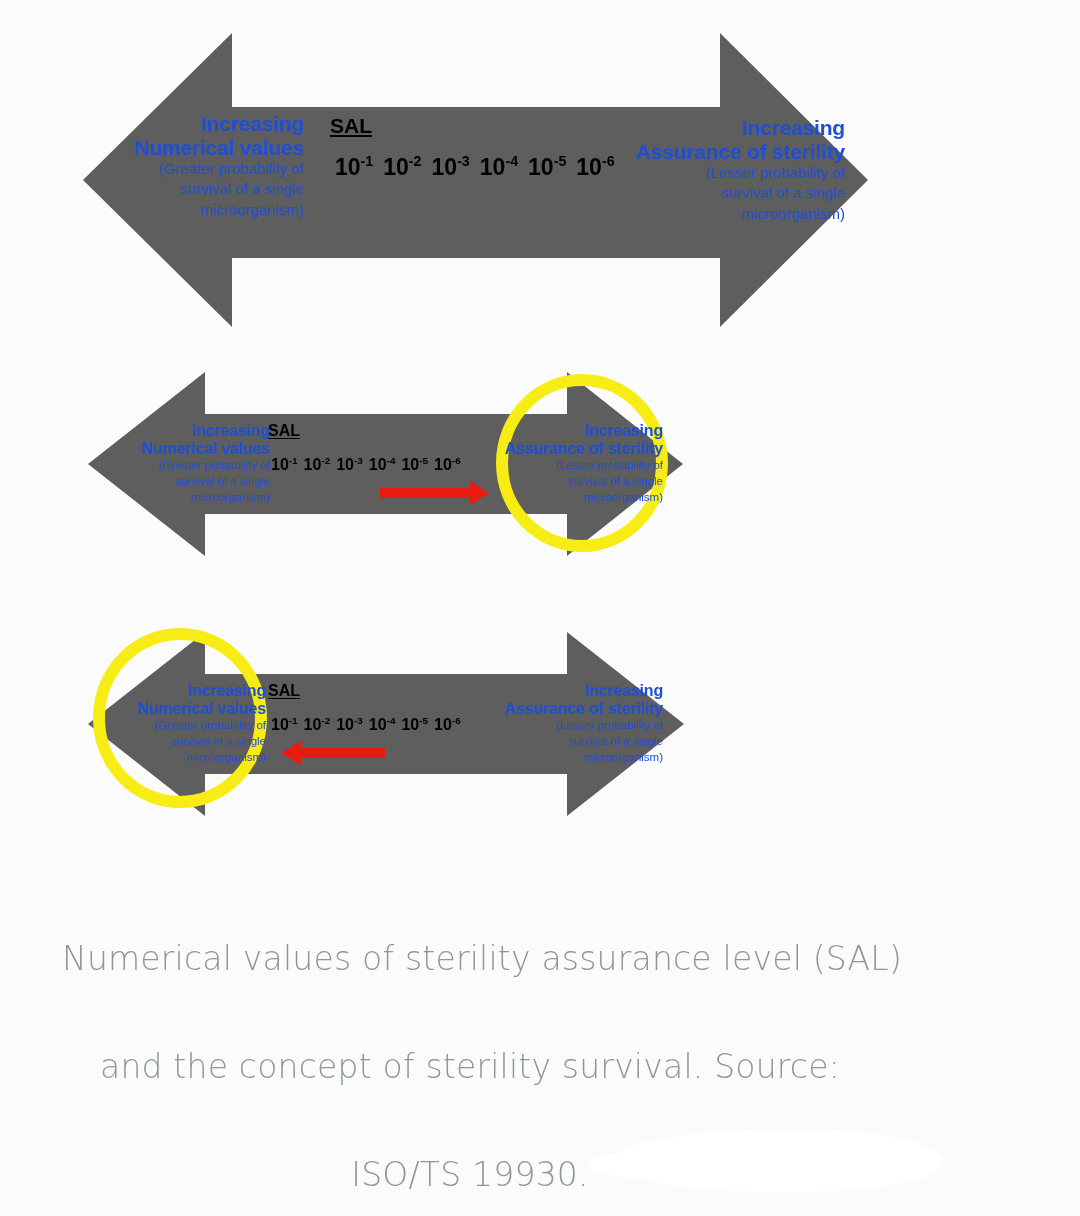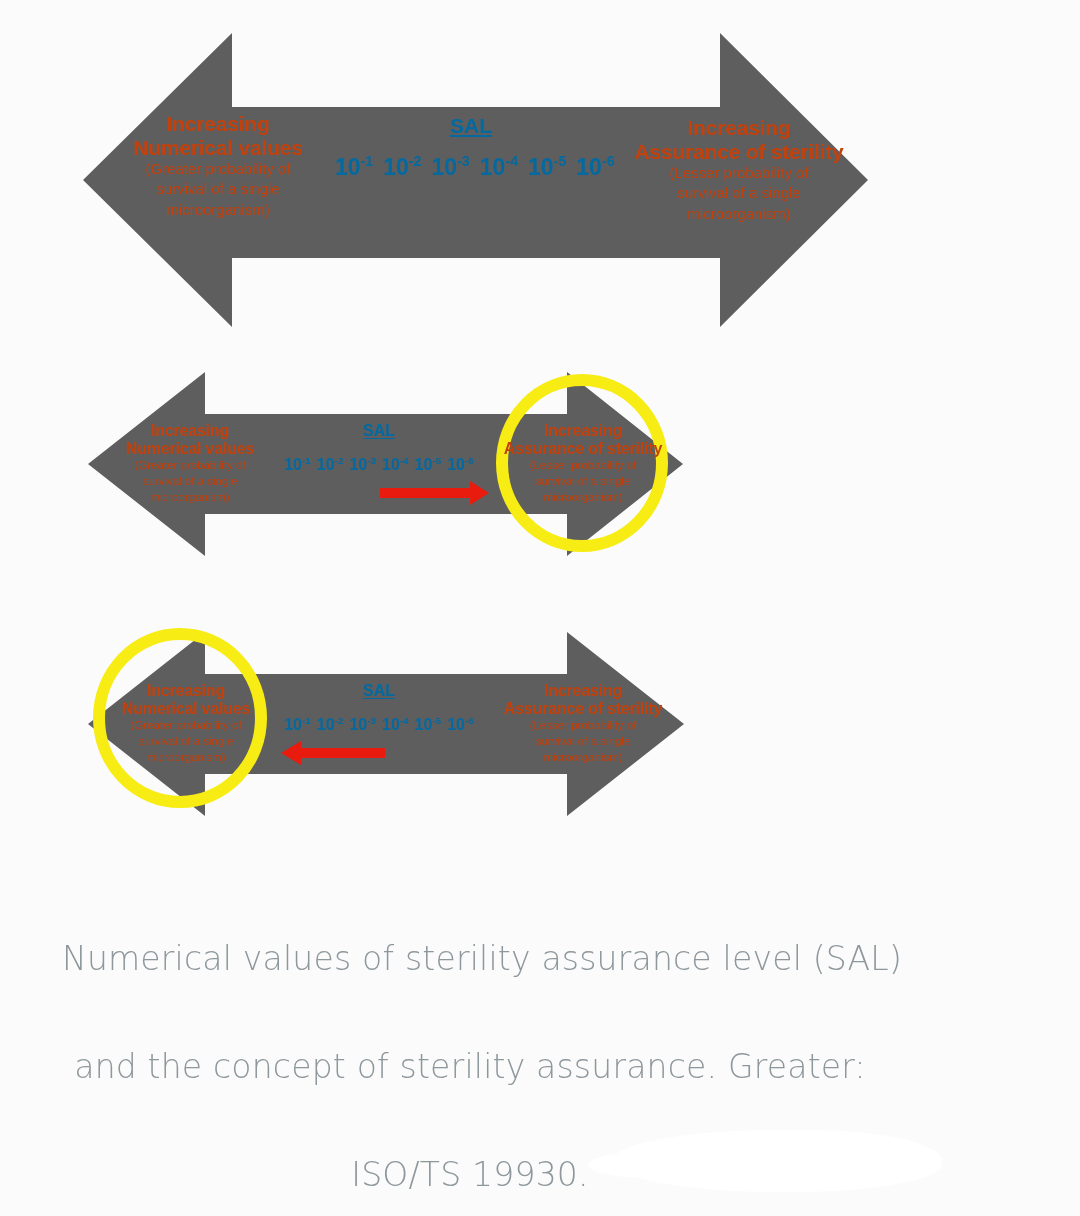--- a/index.html
+++ b/index.html
@@ -29,40 +29,39 @@
   }
 
   .diagram svg {
     display: block;
     overflow: visible;
   }
 
   
   .side-block {
     position: absolute;
-    text-align: center;
-    color: #c2410c;
+    text-align: right;
+    color: #1d4ed8;
     line-height: 1.12;
     pointer-events: none;
   }
   .side-block .l1,
   .side-block .l2 {
     font-weight: bold;
     letter-spacing: -0.2px;
     white-space: nowrap;
   }
   .side-block .sub {
     font-weight: normal;
     white-space: nowrap;
   }
 
   .sal-block {
     position: absolute;
-    text-align: center;
-    color: #0369a1;
+    color: #000000;
   }
   .sal-title {
     font-weight: bold;
     text-decoration: underline;
     text-underline-offset: 2px;
   }
   .sal-values {
     font-weight: bold;
     white-space: nowrap;
   }
@@ -217,21 +216,21 @@
       <div class="l1">Increasing</div>
       <div class="l2">Assurance of sterility</div>
       <div class="sub">(Lesser probability  of</div>
       <div class="sub">survival of a single</div>
       <div class="sub">microorganism)</div>
     </div>
   </div>
 
   <div id="caption">
     <span class="cline" style="text-align:center; display:block; padding-right:116px;">Numerical values of sterility assurance level (SAL)</span>
-    <span class="cline" style="text-align:center; display:block; padding-right:140px;">and the concept of sterility assurance. Greater:</span>
+    <span class="cline" style="text-align:center; display:block; padding-right:140px;">and the concept of sterility survival. Source:</span>
     <span class="cline" style="text-align:center; display:block; padding-right:140px;">ISO/TS 19930.</span>
   </div>
 
   <div class="eraser" style="left:612px; top:1130px; width:330px; height:62px;"></div>
   <div class="eraser" style="left:588px; top:1152px; width:120px; height:26px; border-radius:50%;"></div>
   <div class="eraser" style="left:680px; top:1138px; width:240px; height:40px; border-radius:40%;"></div>
 
 </div>
 
 </body></html>

